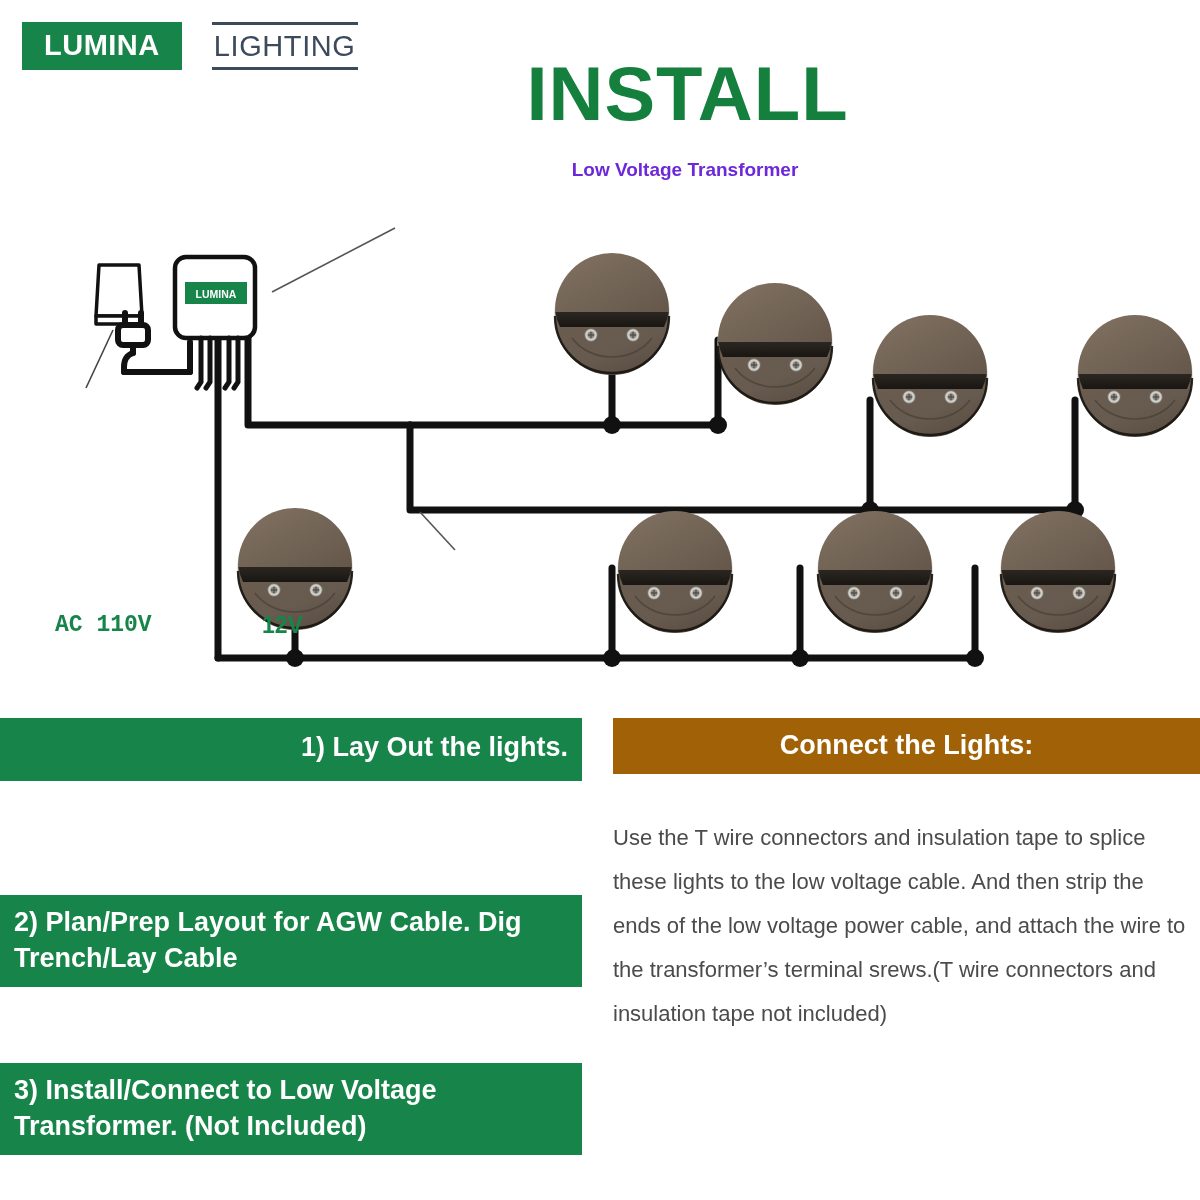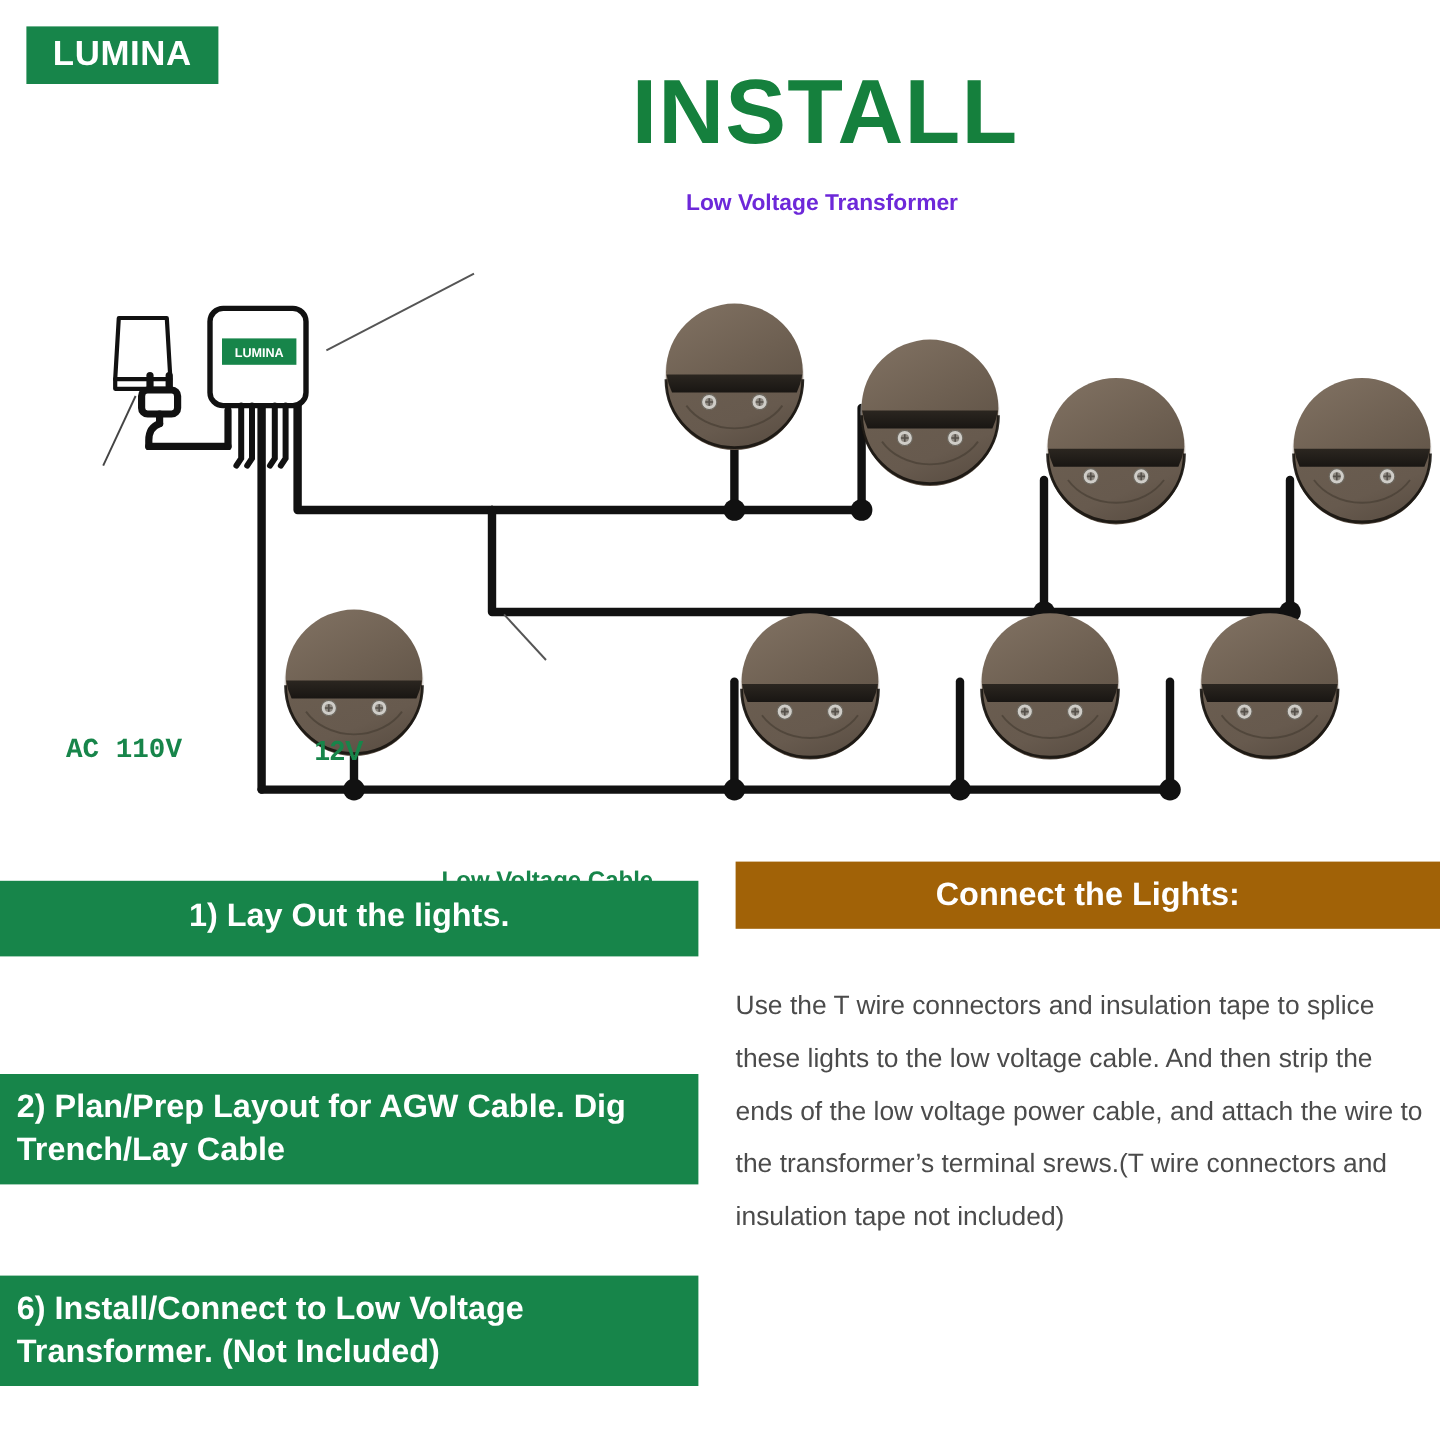--- a/index.html
+++ b/index.html
@@ -50,21 +50,21 @@
   #lbl-lvc{left:368px;top:503px;font-size:20px;}
 
   
   .steps{position:absolute;left:0;top:718px;width:582px;}
   .step{
     background:#17854a;color:#ffffff;font-weight:bold;
     font-size:27px;line-height:1.32;
     padding:10px 14px 11px 14px;
     box-sizing:border-box;width:582px;
   }
-  .step.c{text-align:center;margin-top:16px;}
+  .step.c{text-align:right;}
   #step-1{position:absolute;left:0;top:0;height:63px;padding-top:12px;}
   #step-2{position:absolute;left:0;top:177px;}
   #step-3{position:absolute;left:0;top:345px;}
 
   .connect{position:absolute;left:613px;top:718px;width:587px;}
   .connect-head{
     background:#a16207;color:#fff;font-weight:bold;font-size:27px;
     text-align:center;padding:12px 10px 13px 10px;box-sizing:border-box;
     width:587px;
   }
@@ -76,20 +76,21 @@
 </style>
 </head>
 <body>
 
 <div class="page">
 
   <div class="brand">
     <div class="brand-badge">LUMINA</div>
     <div class="brand-word">
       <div class="rule"></div>
+      <span class="txt">LIGHTING</span>
       <div class="rule"></div>
     </div>
   </div>
 
   <div class="title">
     <span class="title-inner">INSTALL</span>
   </div>
   <div class="subtitle">
     <div class="subtitle-inner">Low Voltage Transformer</div>
   </div>
@@ -238,21 +239,21 @@
     </svg>
 
     <div class="lbl" id="lbl-ac">AC 110V</div>
     <div class="lbl" id="lbl-12v">12V</div>
     <div class="lbl" id="lbl-lvc">Low Voltage Cable</div>
   </div>
 
   <div class="steps">
     <div class="step c" id="step-1">1)   Lay Out the lights.</div>
     <div class="step" id="step-2">2)   Plan/Prep Layout for AGW Cable. Dig Trench/Lay Cable</div>
-    <div class="step" id="step-3">6)  Install/Connect to Low Voltage Transformer.  (Not Included)</div>
+    <div class="step" id="step-3">3)  Install/Connect to Low Voltage Transformer.  (Not Included)</div>
   </div>
 
   <div class="connect">
     <div class="connect-head">Connect the Lights:</div>
     <div class="connect-body">
       <p>Use the T wire connectors and insulation tape to splice these lights to the low voltage cable. And then strip the ends of the low voltage power cable, and attach the wire to the transformer’s terminal srews.(T wire connectors and insulation tape not included)</p>
     </div>
   </div>
 
 </div>

